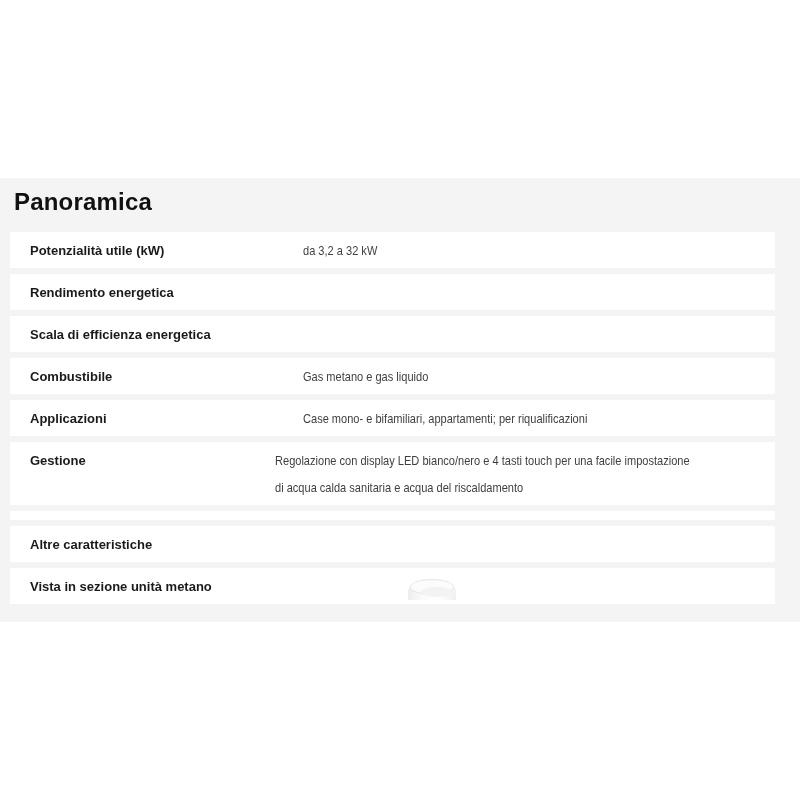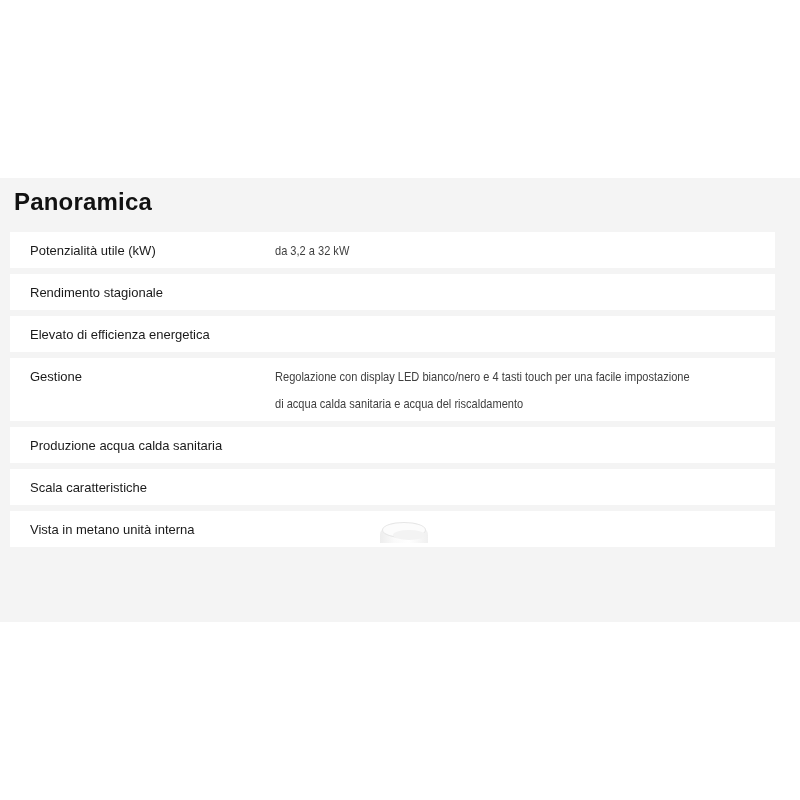--- a/index.html
+++ b/index.html
@@ -42,33 +42,33 @@
     align-items: flex-start;
     background: var(--row-bg, #ffffff);
     margin: 0 25px 6px 10px;
     padding: 4.5px 0;
     line-height: 27px;
     font-size: 13px;
   }
   .spec-label {
     flex: 0 0 245px;
     padding-left: 20px;
-    font-weight: normal;
+    font-weight: bold;
     color: var(--label-color, #1a1a1a);
     white-space: nowrap;
     overflow: hidden;
   }
   .spec-value {
     flex: 1 1 auto;
     position: relative;
     padding-right: 5px;
     color: var(--value-color, #3f3f3f);
     overflow: hidden;
   }
-  .spec-value.nowrap { white-space: nowrap; }
+  .spec-value.nowrap { white-space: nowrap; margin-left: 28px; }
   .spec-value .vtext {
     display: inline-block;
     transform: scaleX(0.85);
     transform-origin: 0 50%;
     white-space: inherit;
   }
   
   .product-image {
     display: none;
     position: absolute;
@@ -115,40 +115,53 @@
     <h2 class="section-title">Panoramica</h2>
     <div class="spec-table">
         <div class="spec-row">
     <div class="spec-label">Potenzialità utile (kW)</div>
     <div class="spec-value nowrap">
       <span class="vtext">da 3,2 a 32 kW</span>
       
     </div>
   </div>
         <div class="spec-row">
-    <div class="spec-label">Rendimento stagionale</div>
+    <div class="spec-label">Rendimento energetica</div>
   </div>
         <div class="spec-row">
-    <div class="spec-label">Elevato di efficienza energetica</div>
+    <div class="spec-label">Scala di efficienza energetica</div>
+  </div>
+        <div class="spec-row">
+    <div class="spec-label">Combustibile</div>
+    <div class="spec-value nowrap">
+      <span class="vtext">Gas metano e gas liquido</span>
+      
+    </div>
+  </div>
+        <div class="spec-row">
+    <div class="spec-label">Applicazioni</div>
+    <div class="spec-value nowrap">
+      <span class="vtext">Case mono- e bifamiliari, appartamenti; per riqualificazioni</span>
+      
+    </div>
   </div>
         <div class="spec-row">
     <div class="spec-label">Gestione</div>
     <div class="spec-value">
       <span class="vtext">Regolazione con display LED bianco/nero e 4 tasti touch per una facile impostazione di acqua calda sanitaria e acqua del riscaldamento</span>
       
     </div>
   </div>
         <div class="spec-row">
-    <div class="spec-label">Produzione acqua calda sanitaria</div>
   </div>
         <div class="spec-row">
-    <div class="spec-label">Scala caratteristiche</div>
+    <div class="spec-label">Altre caratteristiche</div>
   </div>
         <div class="spec-row">
-    <div class="spec-label">Vista in metano unità interna</div>
+    <div class="spec-label">Vista in sezione unità metano</div>
     <div class="spec-value nowrap">
       <span class="vtext"></span>
       <div class="product-image" style="display: block;">
 
         <div class="cyl-body"></div>
         <div class="cyl-cap">
           <div class="cyl-cap-inner"></div>
         </div>
       </div>
     </div>

